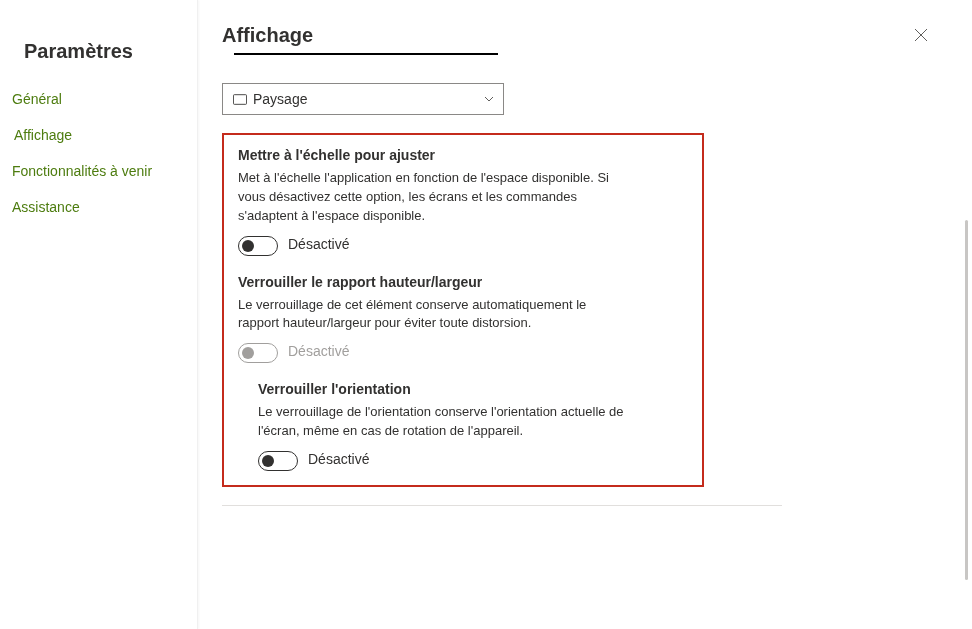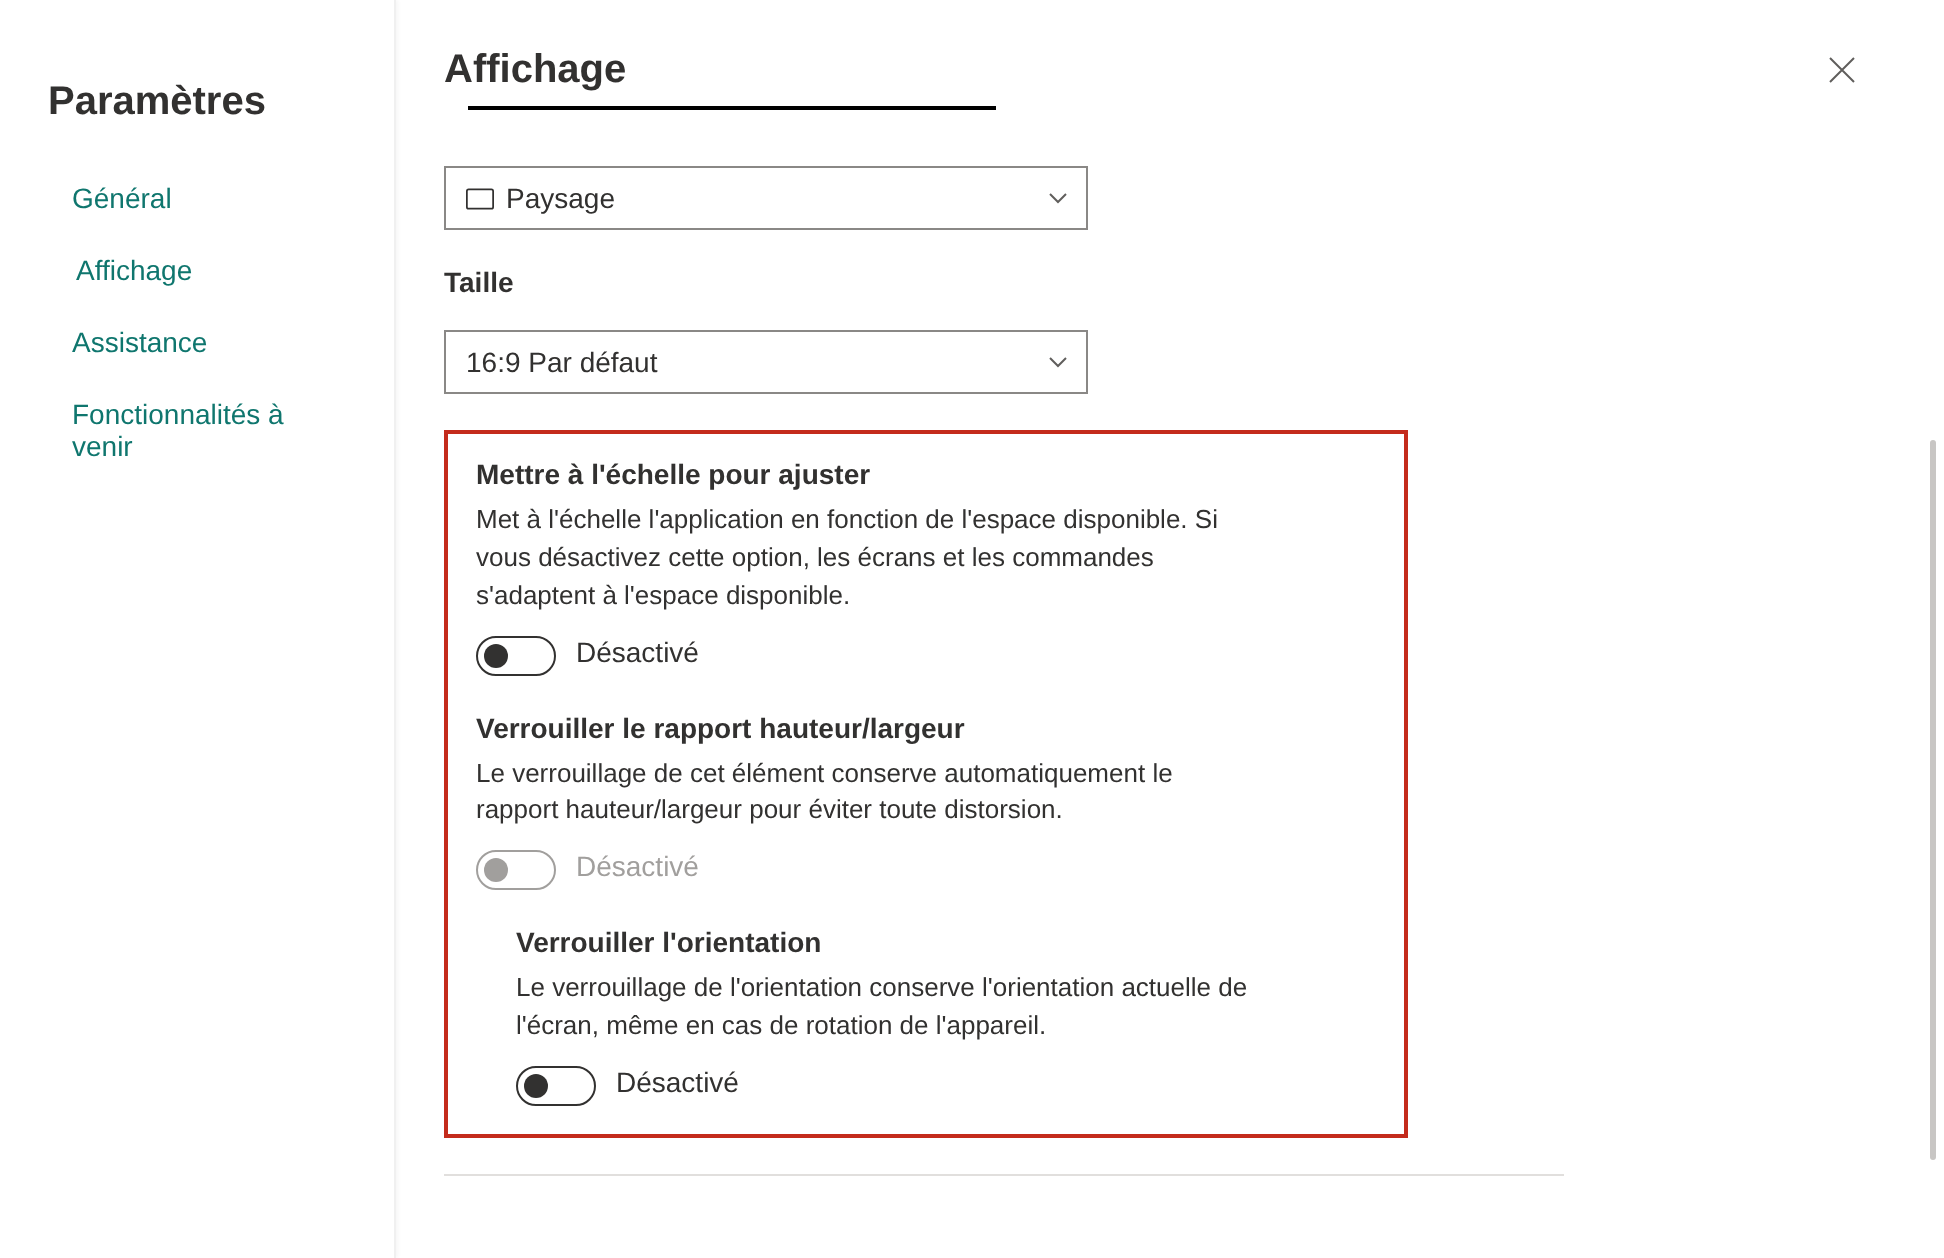--- a/index.html
+++ b/index.html
@@ -19,23 +19,23 @@
       border-right: 1px solid #f0f0f0;
       box-shadow: 1px 0 2px rgba(0,0,0,0.04);
     }
     .sidebar-title {
       font-size: 20px;
       font-weight: 600;
       padding: 16px 24px 18px 24px;
       color: #323130;
     }
     .sidebar-item {
-      padding: 10px 36px;
-      font-size: 14px;
-      color: #0f766e;
+      padding: 10px 12px;
+      font-size: 14px;
+      color: #4d7c0f;
       cursor: pointer;
     }
     .sidebar-item.active {
       background: #fff;
       font-weight: 400;
       border-left: 2px solid transparent;
       box-shadow: inset 3px 0 0 transparent;
     }
     .main {
       flex: 1;
@@ -66,21 +66,21 @@
       margin-bottom: 28px;
     }
     .section { margin-bottom: 18px; }
     .section-label {
       font-size: 14px;
       font-weight: 600;
       margin-bottom: 6px;
       color: #323130;
     }
     .select-box {
-      width: 322px;
+      width: 282px;
       height: 32px;
       border: 1px solid #8a8886;
       background: #fff;
       display: flex;
       align-items: center;
       padding: 0 8px 0 10px;
       justify-content: space-between;
       cursor: pointer;
       font-size: 14px;
       color: #323130;
@@ -168,22 +168,22 @@
     }
   </style>
 </head>
 <body>
 
 <div class="container">
   <aside class="sidebar">
     <div class="sidebar-title">Paramètres</div>
     <div class="sidebar-item">Général</div>
     <div class="sidebar-item active">Affichage</div>
+    <div class="sidebar-item">Fonctionnalités à venir</div>
     <div class="sidebar-item">Assistance</div>
-    <div class="sidebar-item">Fonctionnalités à venir</div>
   </aside>
 
   <main class="main">
     <div class="main-header">
       <div class="main-title">Affichage</div>
       <div class="close-btn">
         <svg viewBox="0 0 14 14">
             <path d="M1 1 L13 13 M13 1 L1 13" stroke="#605e5c" stroke-width="1" fill="none"></path>
           </svg>
       </div>
@@ -201,33 +201,20 @@
           <span>Paysage</span>
         </span>
         <span class="chev">
           <svg viewBox="0 0 12 12">
               <path d="M2 4 L6 8 L10 4" stroke="#605e5c" stroke-width="1" fill="none"></path>
             </svg>
         </span>
       </div>
     </div>
 
-    <div class="section">
-      <div class="section-label">Taille</div>
-      <div class="select-box">
-        <span class="left">
-          <span>16:9 Par défaut</span>
-        </span>
-        <span class="chev">
-          <svg viewBox="0 0 12 12">
-              <path d="M2 4 L6 8 L10 4" stroke="#605e5c" stroke-width="1" fill="none"></path>
-            </svg>
-        </span>
-      </div>
-    </div>
 
     <div class="highlight-box">
 
       <div class="opt-group">
         <div class="opt-title">Mettre à l'échelle pour ajuster</div>
         <div class="opt-desc">Met à l'échelle l'application en fonction de l'espace disponible. Si vous désactivez cette option, les écrans et les commandes s'adaptent à l'espace disponible.</div>
         <div class="toggle-row">
           <div class="toggle off-active">
               <div class="knob"></div>
             </div>

